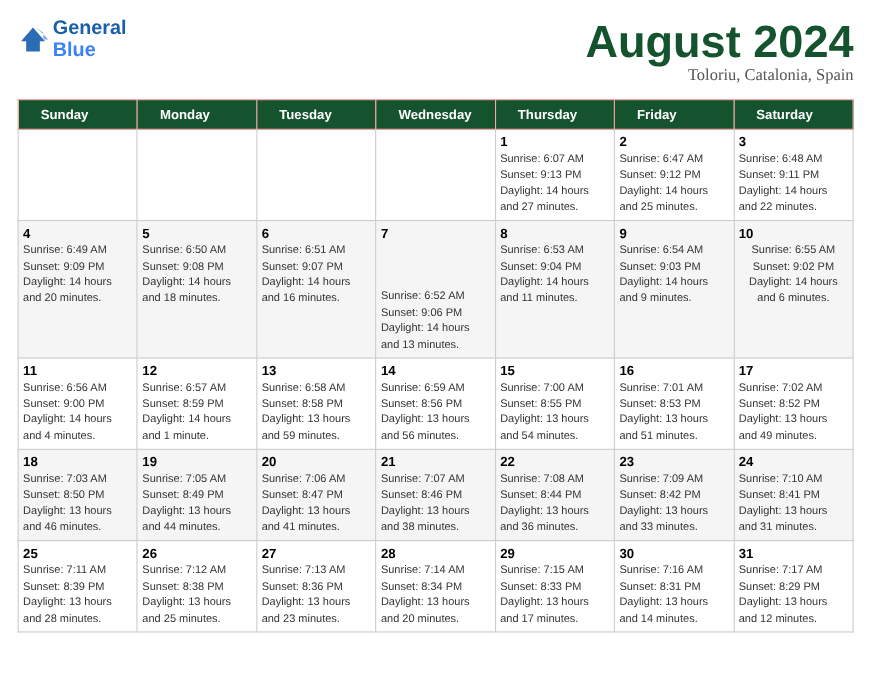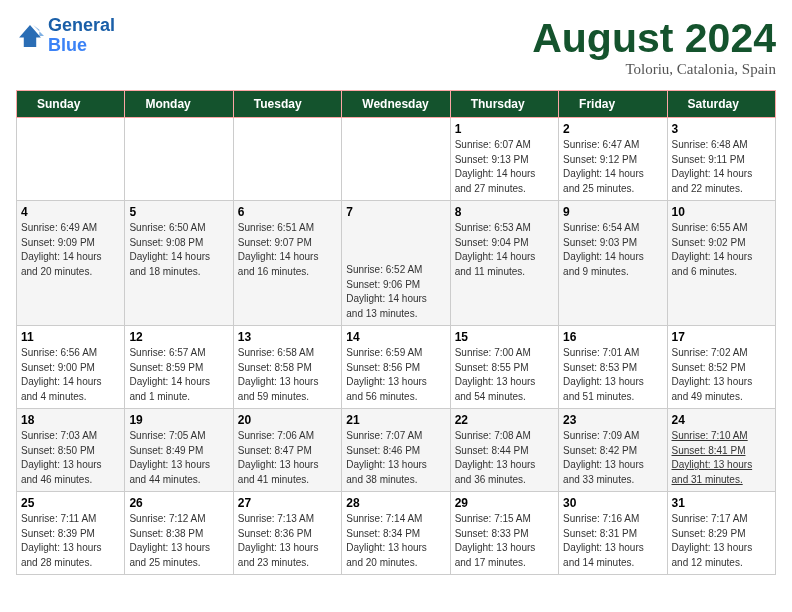--- a/index.html
+++ b/index.html
@@ -176,21 +176,21 @@
 Daylight: 14 hours and 11 minutes.</div>
         </td>
         <td>
           <div class="day-number">9</div>
           <div class="day-info" style="white-space: pre-line;">Sunrise: 6:54 AM
 Sunset: 9:03 PM
 Daylight: 14 hours and 9 minutes.</div>
         </td>
         <td>
           <div class="day-number">10</div>
-          <div class="day-info" style="white-space: pre-line;">Sunrise: 6:55 AM
+          <div class="day-info" style="white-space: pre-line; text-align: center;">Sunrise: 6:55 AM
 Sunset: 9:02 PM
 Daylight: 14 hours and 6 minutes.</div>
         </td>
       </tr>
       <tr>
         <td>
           <div class="day-number">11</div>
           <div class="day-info" style="white-space: pre-line;">Sunrise: 6:56 AM
 Sunset: 9:00 PM
 Daylight: 14 hours and 4 minutes.</div>
@@ -264,21 +264,21 @@
 Daylight: 13 hours and 36 minutes.</div>
         </td>
         <td>
           <div class="day-number">23</div>
           <div class="day-info" style="white-space: pre-line;">Sunrise: 7:09 AM
 Sunset: 8:42 PM
 Daylight: 13 hours and 33 minutes.</div>
         </td>
         <td>
           <div class="day-number">24</div>
-          <div class="day-info" style="white-space: pre-line; text-decoration: underline;">Sunrise: 7:10 AM
+          <div class="day-info" style="white-space: pre-line;">Sunrise: 7:10 AM
 Sunset: 8:41 PM
 Daylight: 13 hours and 31 minutes.</div>
         </td>
       </tr>
       <tr>
         <td>
           <div class="day-number">25</div>
           <div class="day-info" style="white-space: pre-line;">Sunrise: 7:11 AM
 Sunset: 8:39 PM
 Daylight: 13 hours and 28 minutes.</div>

